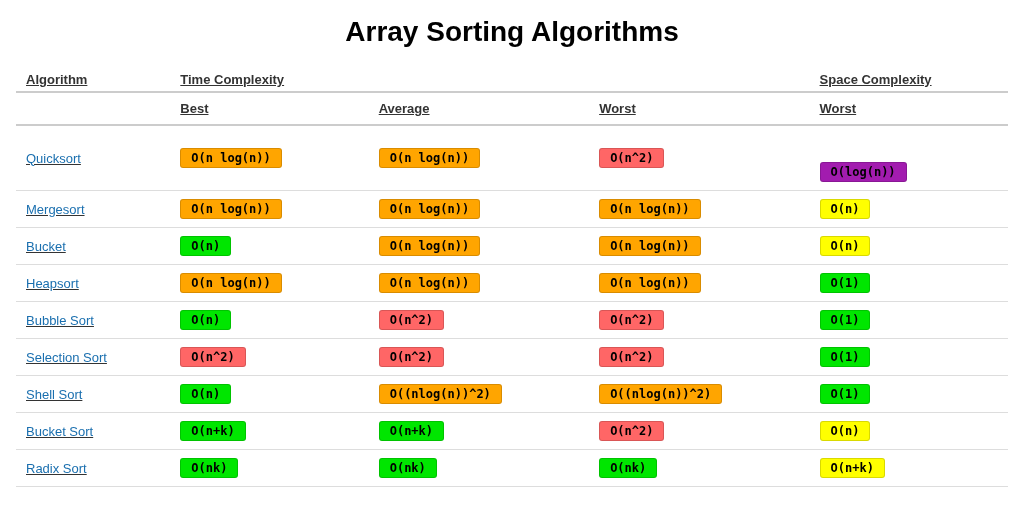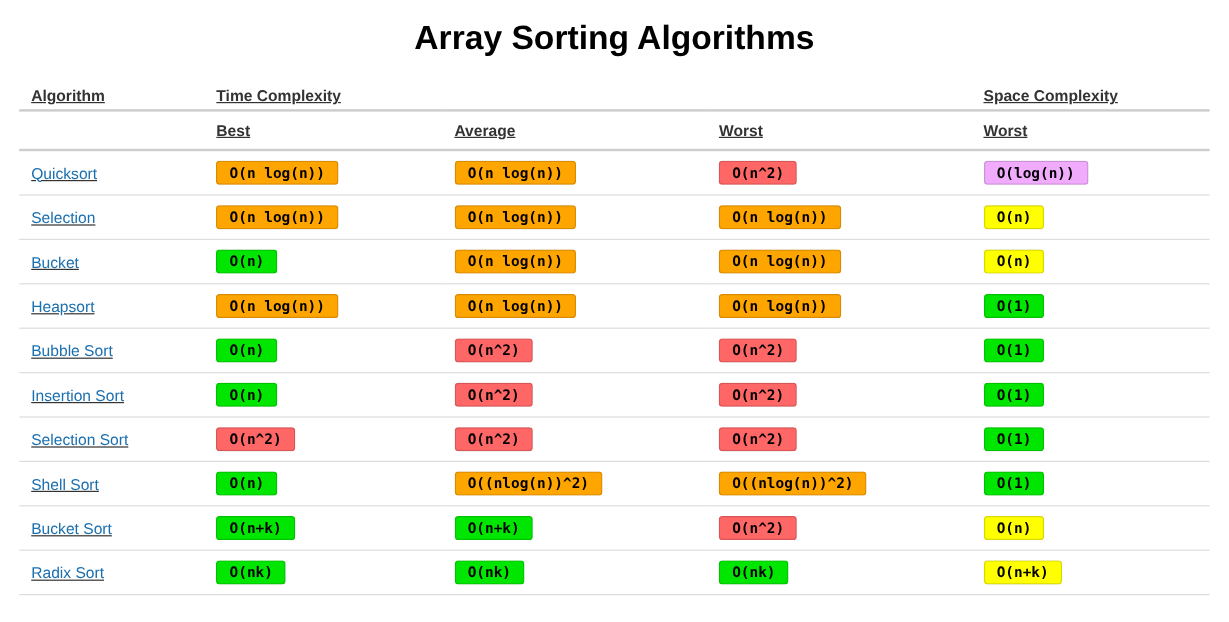--- a/index.html
+++ b/index.html
@@ -49,21 +49,21 @@
       display: inline-block;
       padding: 2px 10px;
       border-radius: 3px;
       font-size: 12px;
       font-weight: bold;
       border: 1px solid rgba(0,0,0,0.15);
       font-family: monospace;
       white-space: nowrap;
     }
     .green { background: #00e600; color: #000; }
-    .yellow-green { background: #f0abfc; color: #000; }
+    .yellow-green { background: #a21caf; color: #000; margin-top: 28px; }
     .orange { background: #ffa500; color: #000; }
     .red { background: #ff6666; color: #000; }
     .yellow { background: #ffff00; color: #000; }
     .col-algo { width: 140px; }
     .col-best { width: 180px; }
     .col-avg { width: 200px; }
     .col-worst-tc { width: 200px; }
     .col-worst-sc { width: 180px; }
   </style>
 </head>
@@ -88,21 +88,21 @@
   </thead>
   <tbody id="table-body">
   <tr>
         <td><a class="algo-link" href="#">Quicksort</a></td>
         <td><span class="badge orange">O(n log(n))</span></td>
         <td><span class="badge orange">O(n log(n))</span></td>
         <td><span class="badge red">O(n^2)</span></td>
         <td><span class="badge yellow-green">O(log(n))</span></td>
       </tr>
       <tr>
-        <td><a class="algo-link" href="#">Selection</a></td>
+        <td><a class="algo-link" href="#">Mergesort</a></td>
         <td><span class="badge orange">O(n log(n))</span></td>
         <td><span class="badge orange">O(n log(n))</span></td>
         <td><span class="badge orange">O(n log(n))</span></td>
         <td><span class="badge yellow">O(n)</span></td>
       </tr>
       <tr>
         <td><a class="algo-link" href="#">Bucket</a></td>
         <td><span class="badge green">O(n)</span></td>
         <td><span class="badge orange">O(n log(n))</span></td>
         <td><span class="badge orange">O(n log(n))</span></td>
@@ -110,27 +110,20 @@
       </tr>
       <tr>
         <td><a class="algo-link" href="#">Heapsort</a></td>
         <td><span class="badge orange">O(n log(n))</span></td>
         <td><span class="badge orange">O(n log(n))</span></td>
         <td><span class="badge orange">O(n log(n))</span></td>
         <td><span class="badge green">O(1)</span></td>
       </tr>
       <tr>
         <td><a class="algo-link" href="#">Bubble Sort</a></td>
-        <td><span class="badge green">O(n)</span></td>
-        <td><span class="badge red">O(n^2)</span></td>
-        <td><span class="badge red">O(n^2)</span></td>
-        <td><span class="badge green">O(1)</span></td>
-      </tr>
-      <tr>
-        <td><a class="algo-link" href="#">Insertion Sort</a></td>
         <td><span class="badge green">O(n)</span></td>
         <td><span class="badge red">O(n^2)</span></td>
         <td><span class="badge red">O(n^2)</span></td>
         <td><span class="badge green">O(1)</span></td>
       </tr>
       <tr>
         <td><a class="algo-link" href="#">Selection Sort</a></td>
         <td><span class="badge red">O(n^2)</span></td>
         <td><span class="badge red">O(n^2)</span></td>
         <td><span class="badge red">O(n^2)</span></td>

